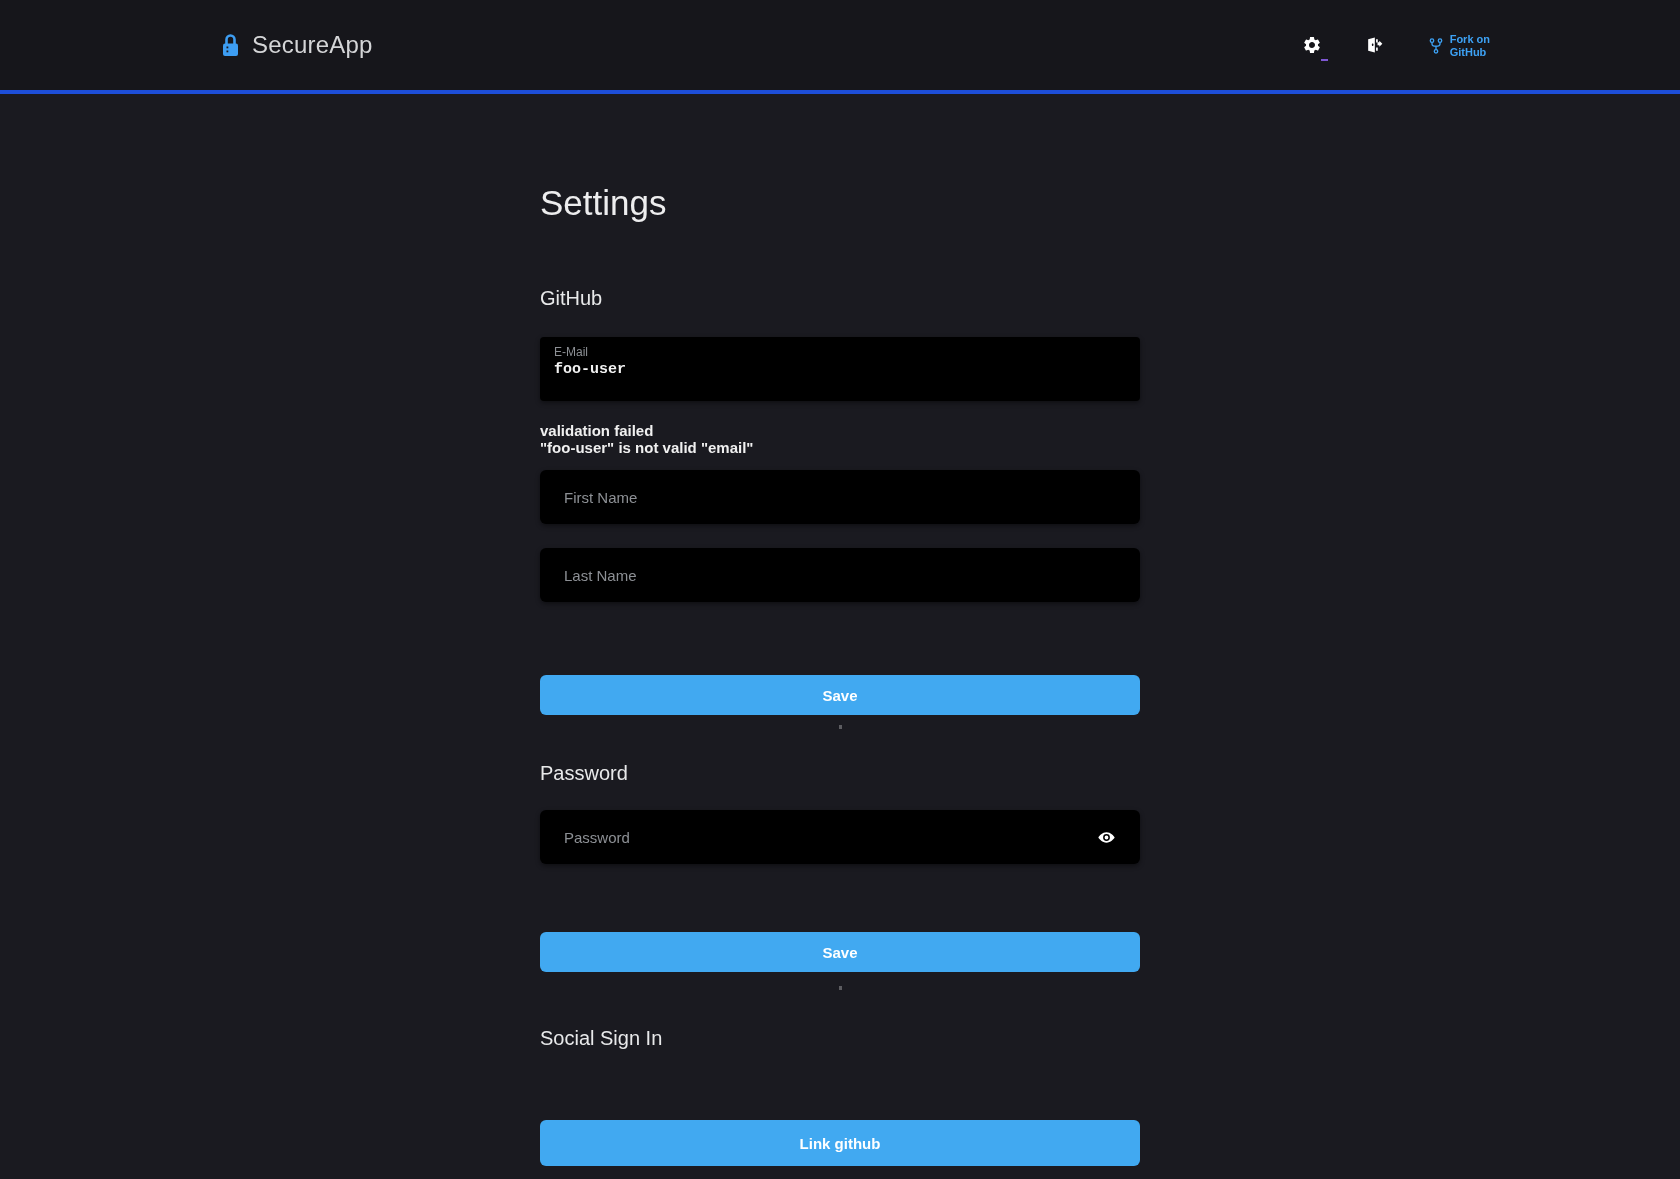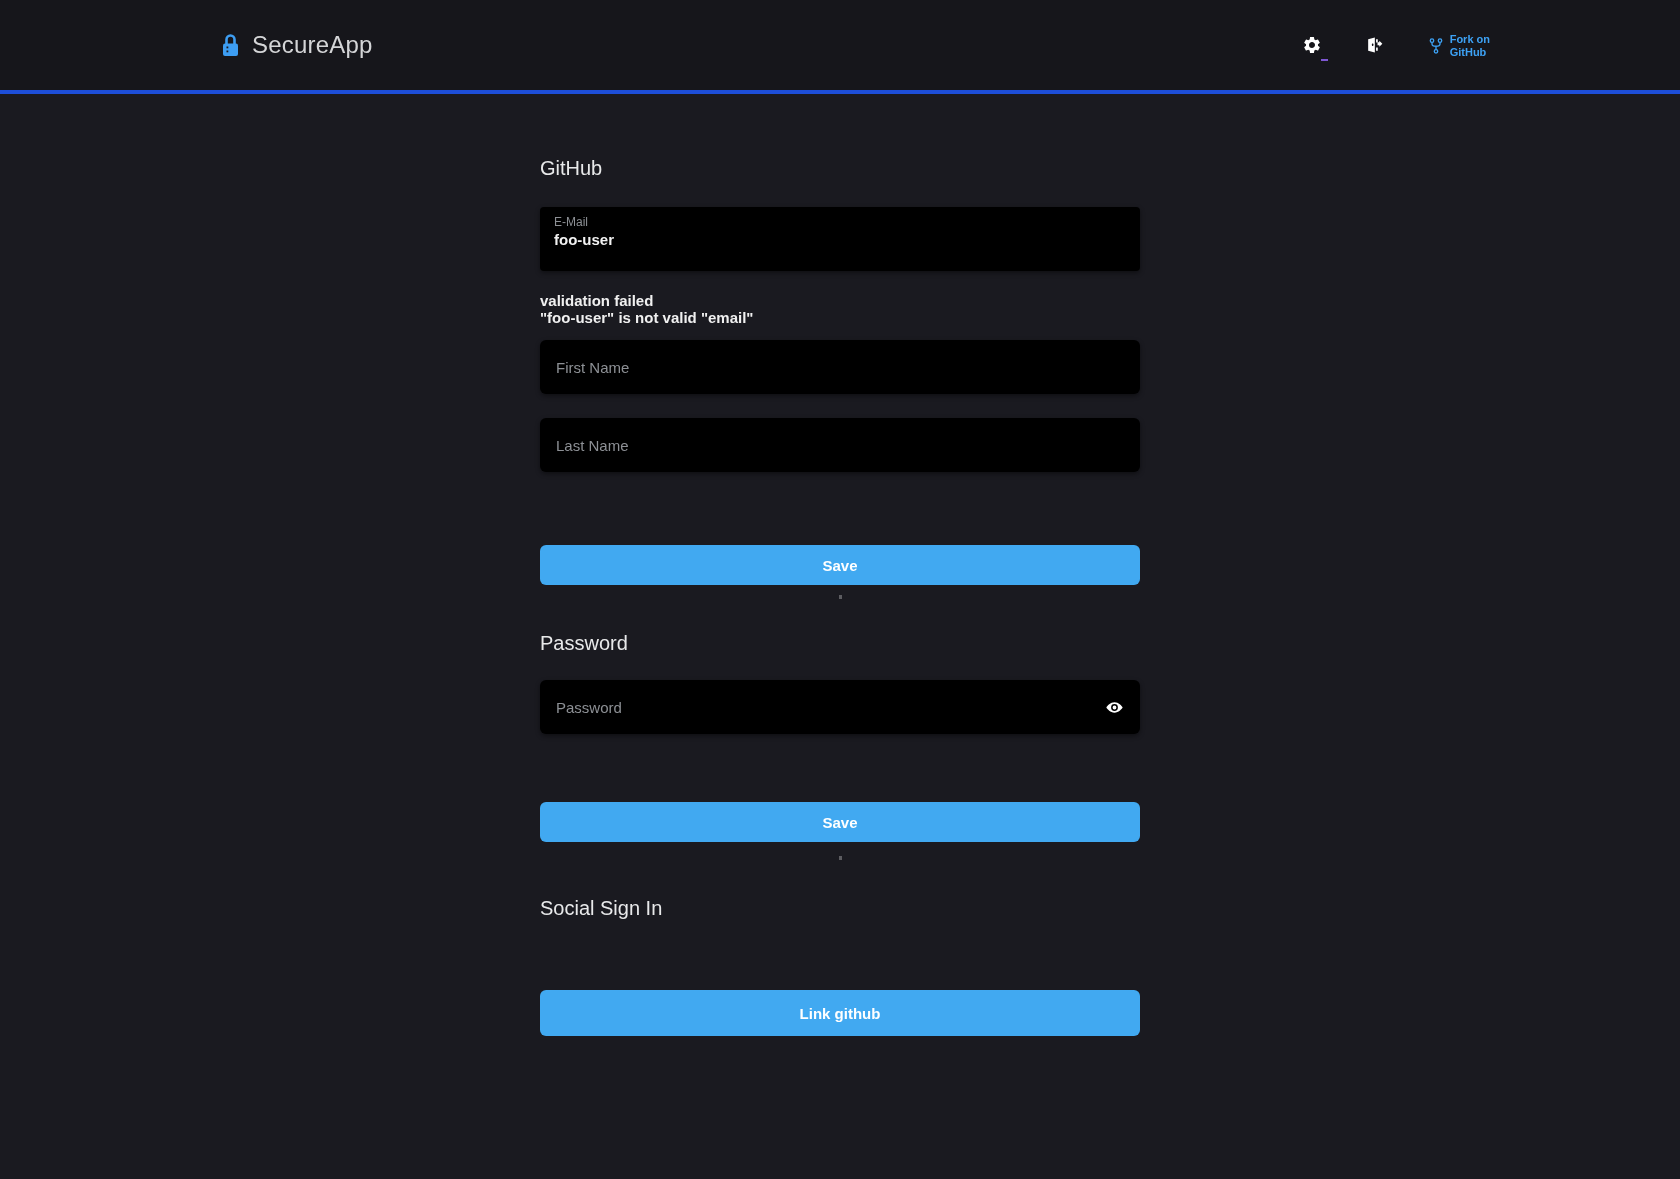--- a/index.html
+++ b/index.html
@@ -110,39 +110,39 @@
   }
   .filled-field input {
     width: 100%;
     background: transparent;
     border: none;
     outline: none;
     color: #f2f2f2;
     font-size: 15px;
     font-weight: 700;
     padding: 2px 0 0 0;
-    font-family: Liberation Sans, sans-serif;
+    font-family: Liberation Mono, monospace;
   }
 
   .validation-error {
     margin-top: 21px;
     color: #f0f0f0;
     font-size: 15px;
     line-height: 17px;
     font-weight: 700;
   }
 
   .text-input-wrap {
     margin-top: 24px;
     height: 54px;
     background: #000;
     border-radius: 6px;
     display: flex;
     align-items: center;
-    padding: 0 14px;
+    padding: 0 22px;
     box-shadow: 0 2px 5px rgba(0,0,0,0.45);
   }
   .text-input-wrap.first-name { margin-top: 14px; }
   .text-input-wrap input {
     flex: 1;
     background: transparent;
     border: none;
     outline: none;
     color: #eee;
     font-size: 15px;
@@ -227,20 +227,21 @@
       </span>
       <span class="fork-text">
         <span>Fork on</span><br>
         <span>GitHub</span>
       </span>
     </a>
   </div>
 </header>
 
 <main class="main-col">
+  <h1 class="page-title">Settings</h1>
 
   <h2 class="section-heading heading-profile">GitHub</h2>
 
   <div class="filled-field">
     <span class="field-label">E-Mail</span>
     <input type="text" value="foo-user" style="">
   </div>
 
   <div class="validation-error">
     <div>validation failed</div>

